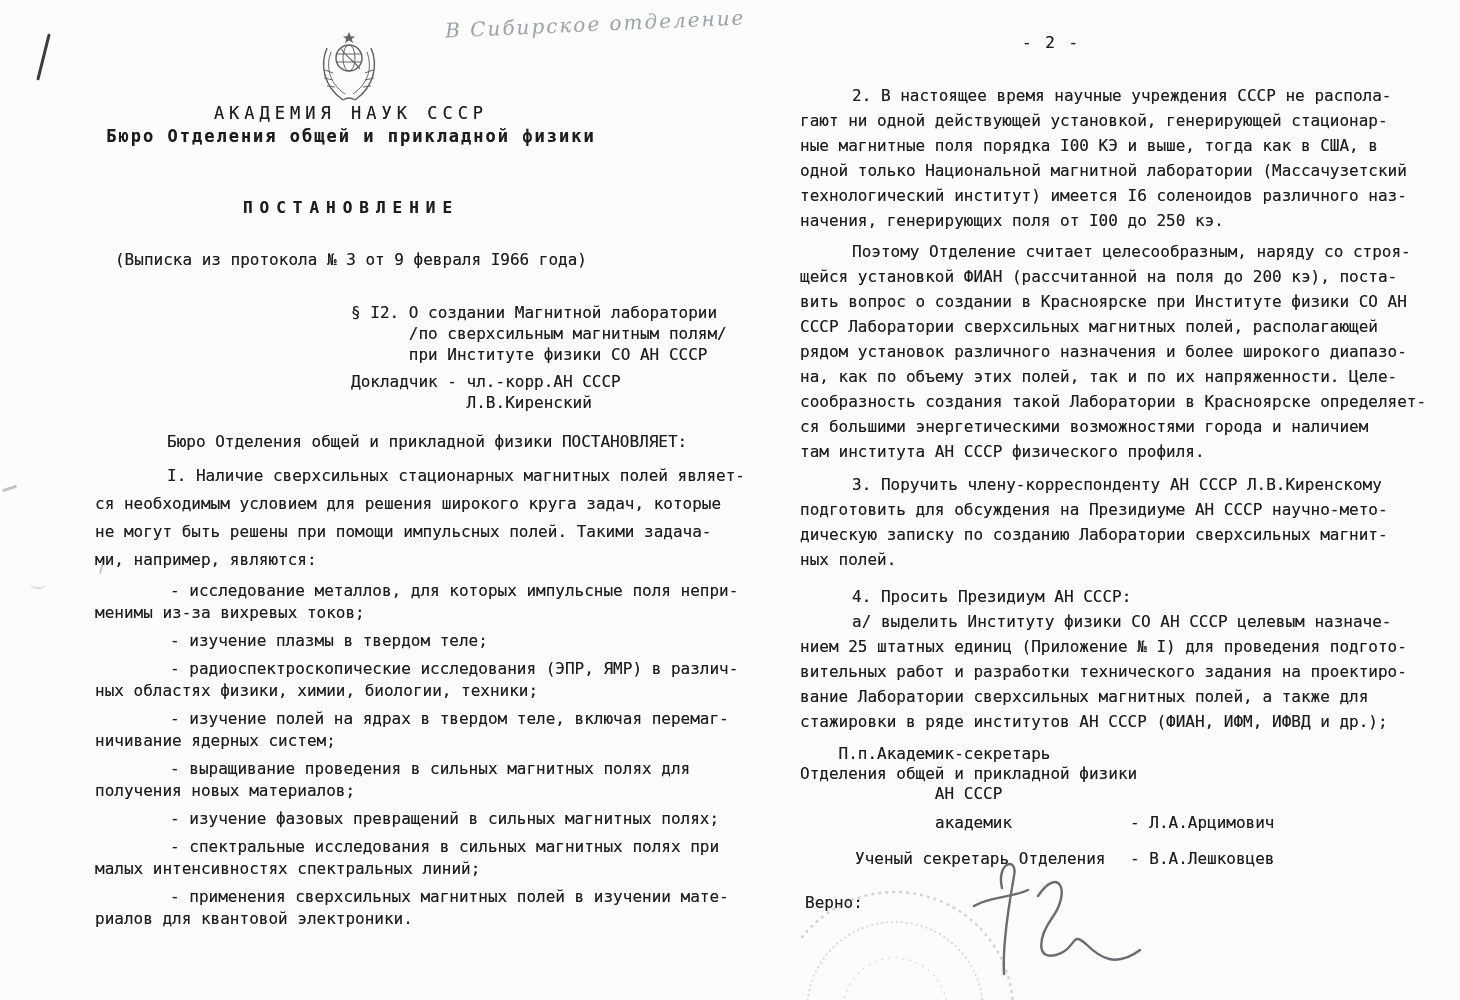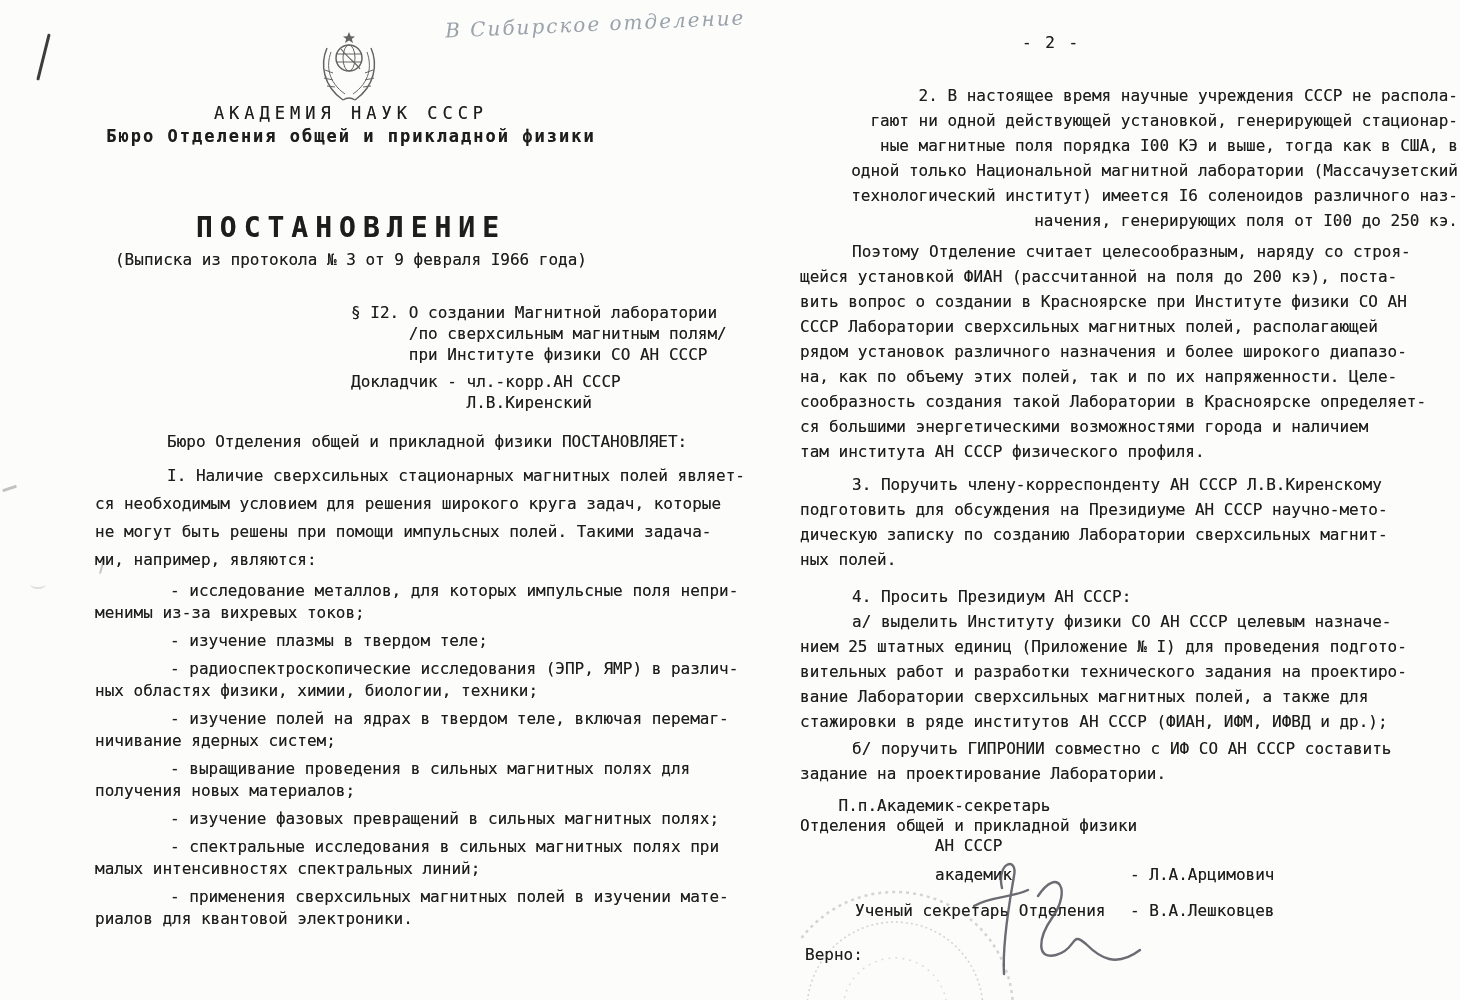--- a/index.html
+++ b/index.html
@@ -18,35 +18,35 @@
   .hand-note{
     position:absolute;left:350px;top:12px;
     font-family:"DejaVu Serif",serif;font-style:italic;font-weight:normal;
     font-size:20px;color:#9aa2ab;letter-spacing:2px;white-space:nowrap;
     transform:rotate(-2.5deg);text-shadow:none;
   }
   .emblem{position:absolute;left:224px;top:30px;}
   .centered{position:absolute;left:0;width:512px;text-align:center;white-space:nowrap;}
   .org{top:103px;font-size:17px;letter-spacing:5px;}
   .bureau{top:126px;font-size:17px;font-weight:bold;letter-spacing:2px;}
-  .doc-title{top:211px;font-size:28px;font-weight:bold;letter-spacing:7px;}
+  .doc-title{top:198px;font-size:16px;font-weight:bold;letter-spacing:7px;}
   .doc-subtitle{top:250px;font-size:16px;}
   .section{position:absolute;left:256px;top:302px;line-height:21px;}
   .speaker{margin-top:6px;}
   .body-left{position:absolute;left:0;top:428px;width:650px;line-height:28px;}
   .para-indent{text-indent:72px;}
   .p1{margin-top:6px;}
   .list{line-height:22px;margin-top:6px;text-indent:75px;}
   .list-block{}
 
   
   .pagenum{margin-top:30px;padding-left:222px;letter-spacing:2px;line-height:25px;}
   .rbody{line-height:25px;}
   .ri{text-indent:52px;}
-  .p2a{margin-top:28px;text-align:right;}
+  .p2a{margin-top:28px;}
   .p2b{margin-top:6px;}
   .p3{margin-top:8px;}
   .p4{margin-top:12px;}
   .p4b{margin-top:2px;}
   .signoff{margin-top:10px;line-height:20px;}
   .sig-row{position:relative;height:26px;}
   .sig-r1{margin-top:6px;}
   .sig-r2{margin-top:10px;}
   .sig-role-1{position:absolute;left:135px;}
   .sig-role-2{position:absolute;left:55px;}
@@ -153,22 +153,20 @@
       <div class="pre ri p3">3. Поручить члену-корреспонденту АН СССР Л.В.Киренскому
 подготовить для обсуждения на Президиуме АН СССР научно-мето-
 дическую записку по созданию Лаборатории сверхсильных магнит-
 ных полей.</div>
       <div class="pre ri p4">4. Просить Президиум АН СССР:</div>
       <div class="pre ri">а/ выделить Институту физики СО АН СССР целевым назначе-
 нием 25 штатных единиц (Приложение № I) для проведения подгото-
 вительных работ и разработки технического задания на проектиро-
 вание Лаборатории сверхсильных магнитных полей, а также для
 стажировки в ряде институтов АН СССР (ФИАН, ИФМ, ИФВД и др.);</div>
-      <div class="pre ri p4b">б/ поручить ГИПРОНИИ совместно с ИФ СО АН СССР составить
-задание на проектирование Лаборатории.</div>
 
       <div class="pre signoff">    П.п.Академик-секретарь
 Отделения общей и прикладной физики
               АН СССР</div>
 
       <div class="sig-row sig-r1">
         <span class="sig-role-1">академик</span>
         <span class="sig-name">- Л.А.Арцимович</span>
       </div>
       <div class="sig-row sig-r2">

